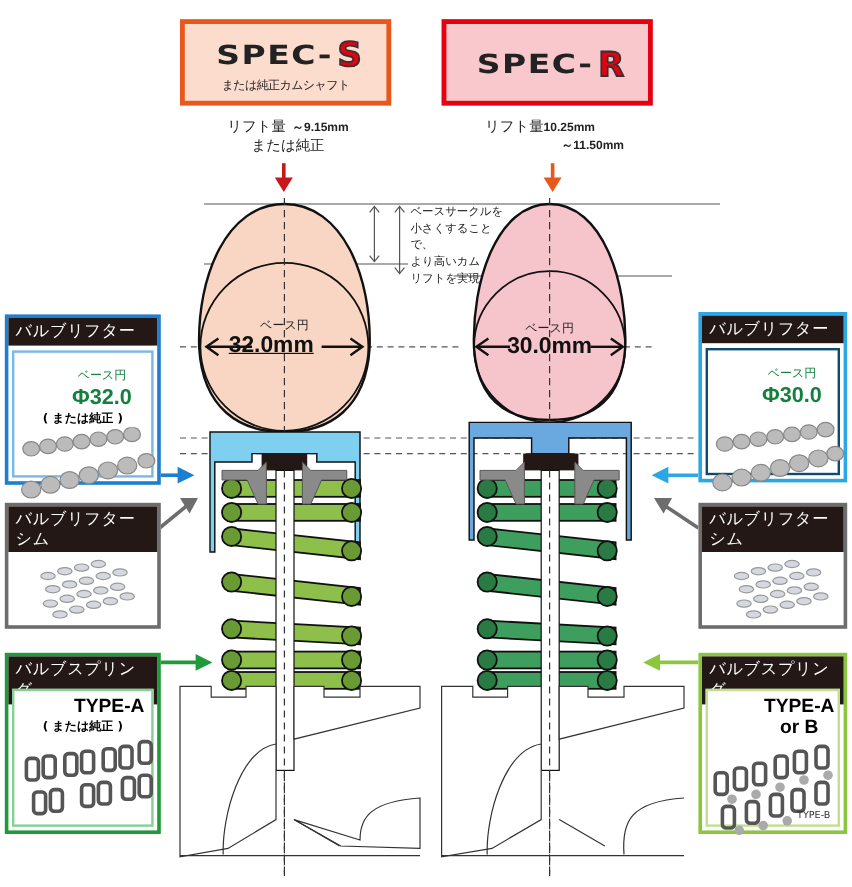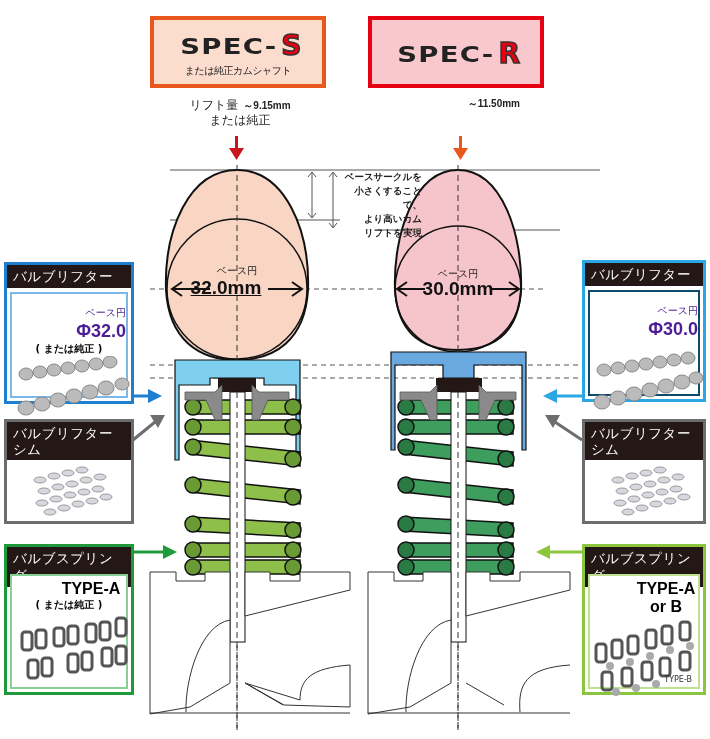--- a/index.html
+++ b/index.html
@@ -10,37 +10,37 @@
   .spec-r{left:368px;top:16px;width:176px;height:72px;border:4px solid #e60012;background:#f8c8cc;}
   .spec .logo{display:flex;align-items:center;justify-content:center;margin-top:12px;height:28px;padding-left:15px;}
   .spec .logo-text{font-family:"DejaVu Sans",sans-serif;font-weight:bold;font-size:22px;letter-spacing:1px;color:#222;transform:scaleX(1.25);display:inline-block;margin-right:14px;}
   .spec .logo-letter{font-family:"DejaVu Sans",sans-serif;font-weight:900;font-size:28px;color:#e60012;-webkit-text-stroke:1.5px #333;line-height:28px;}
   .spec .sub{font-size:10px;color:#222;margin-top:4px;letter-spacing:-0.5px;}
   .lift{position:absolute;text-align:center;color:#222;line-height:15px;}
   .lift .lbl{font-size:12px;}
   .lift .val{font-size:10px;font-weight:bold;font-family:"Liberation Sans",sans-serif;text-align:right;}
   .lift-s{left:170px;top:96px;width:140px;}
   .lift-r{left:380px;top:96px;width:140px;}
-  .note{position:absolute;left:342px;top:170px;font-size:9.5px;font-weight:bold;line-height:14px;color:#222;width:80px;text-align:right;}
+  .note{position:absolute;left:342px;top:170px;font-size:9.5px;font-weight:normal;line-height:14px;color:#222;width:80px;}
   .base-lbl{position:absolute;font-size:10px;color:#222;text-align:center;width:60px;}
   .base-val{position:absolute;font-size:19px;font-weight:bold;color:#111;font-family:"Liberation Sans",sans-serif;background:transparent;text-align:center;width:100px;}
   .card{position:absolute;box-sizing:border-box;background:#fff;}
   .card .hd{background:#231815;color:#fff;font-size:13.5px;padding:3px 6px;line-height:17px;letter-spacing:0.5px;}
   .card .bd{position:absolute;left:3px;right:3px;bottom:3px;background:#fff;}
   .c-lifter{border:3px solid #1e7fd0;}
   .c-lifter .bd{border:2px solid #7ab8e8;}
   .c-lifter-r{border:3px solid #2ba7e4;}
   .c-lifter-r .bd{border:2px solid #0c4a6e;}
   .c-shim{border:3px solid #6d6d6d;}
   .c-shim .bd{border:0;}
   .c-spring{border:3px solid #1f9a3a;}
   .c-spring .bd{border:2px solid #86cf95;}
   .c-spring-r{border:3px solid #8cc63f;}
   .c-spring-r .bd{border:2px solid #bfe08f;}
-  .ctitle{font-weight:bold;text-align:right;color:#4c1d95;padding-left:32px;}
+  .ctitle{font-weight:bold;text-align:center;color:#15803d;padding-left:32px;}
   .cdia{font-size:18px;font-family:"Liberation Sans",sans-serif;}
   .cdia small{font-size:10px;font-weight:normal;}
   .cparen{font-size:10px;font-weight:bold;text-align:center;}
   .ctype{font-size:16px;font-family:"Liberation Sans",sans-serif;font-weight:bold;text-align:center;margin-left:44px;}
   .typeb{position:absolute;right:6px;bottom:3px;font-size:8px;color:#333;}
 </style>
 </head>
 <body>
 
 <svg id="dia" width="710" height="739" viewBox="0 0 710 739">
@@ -226,20 +226,21 @@
     <span class="logo-text">SPEC-</span>
     <span class="logo-letter">R</span>
   </div>
 </div>
 
 <div class="lift lift-s">
   <div><span class="lbl">リフト量</span> <span class="val">～9.15mm</span></div>
   <div class="lbl">または純正</div>
 </div>
 <div class="lift lift-r">
+  <div><span class="lbl">リフト量</span><span class="val">10.25mm</span></div>
   <div class="val">～11.50mm</div>
 </div>
 
 <div class="note">
   <div>ベースサークルを</div>
   <div>小さくすることで、</div>
   <div>より高いカム</div>
   <div>リフトを実現</div>
 </div>
 

